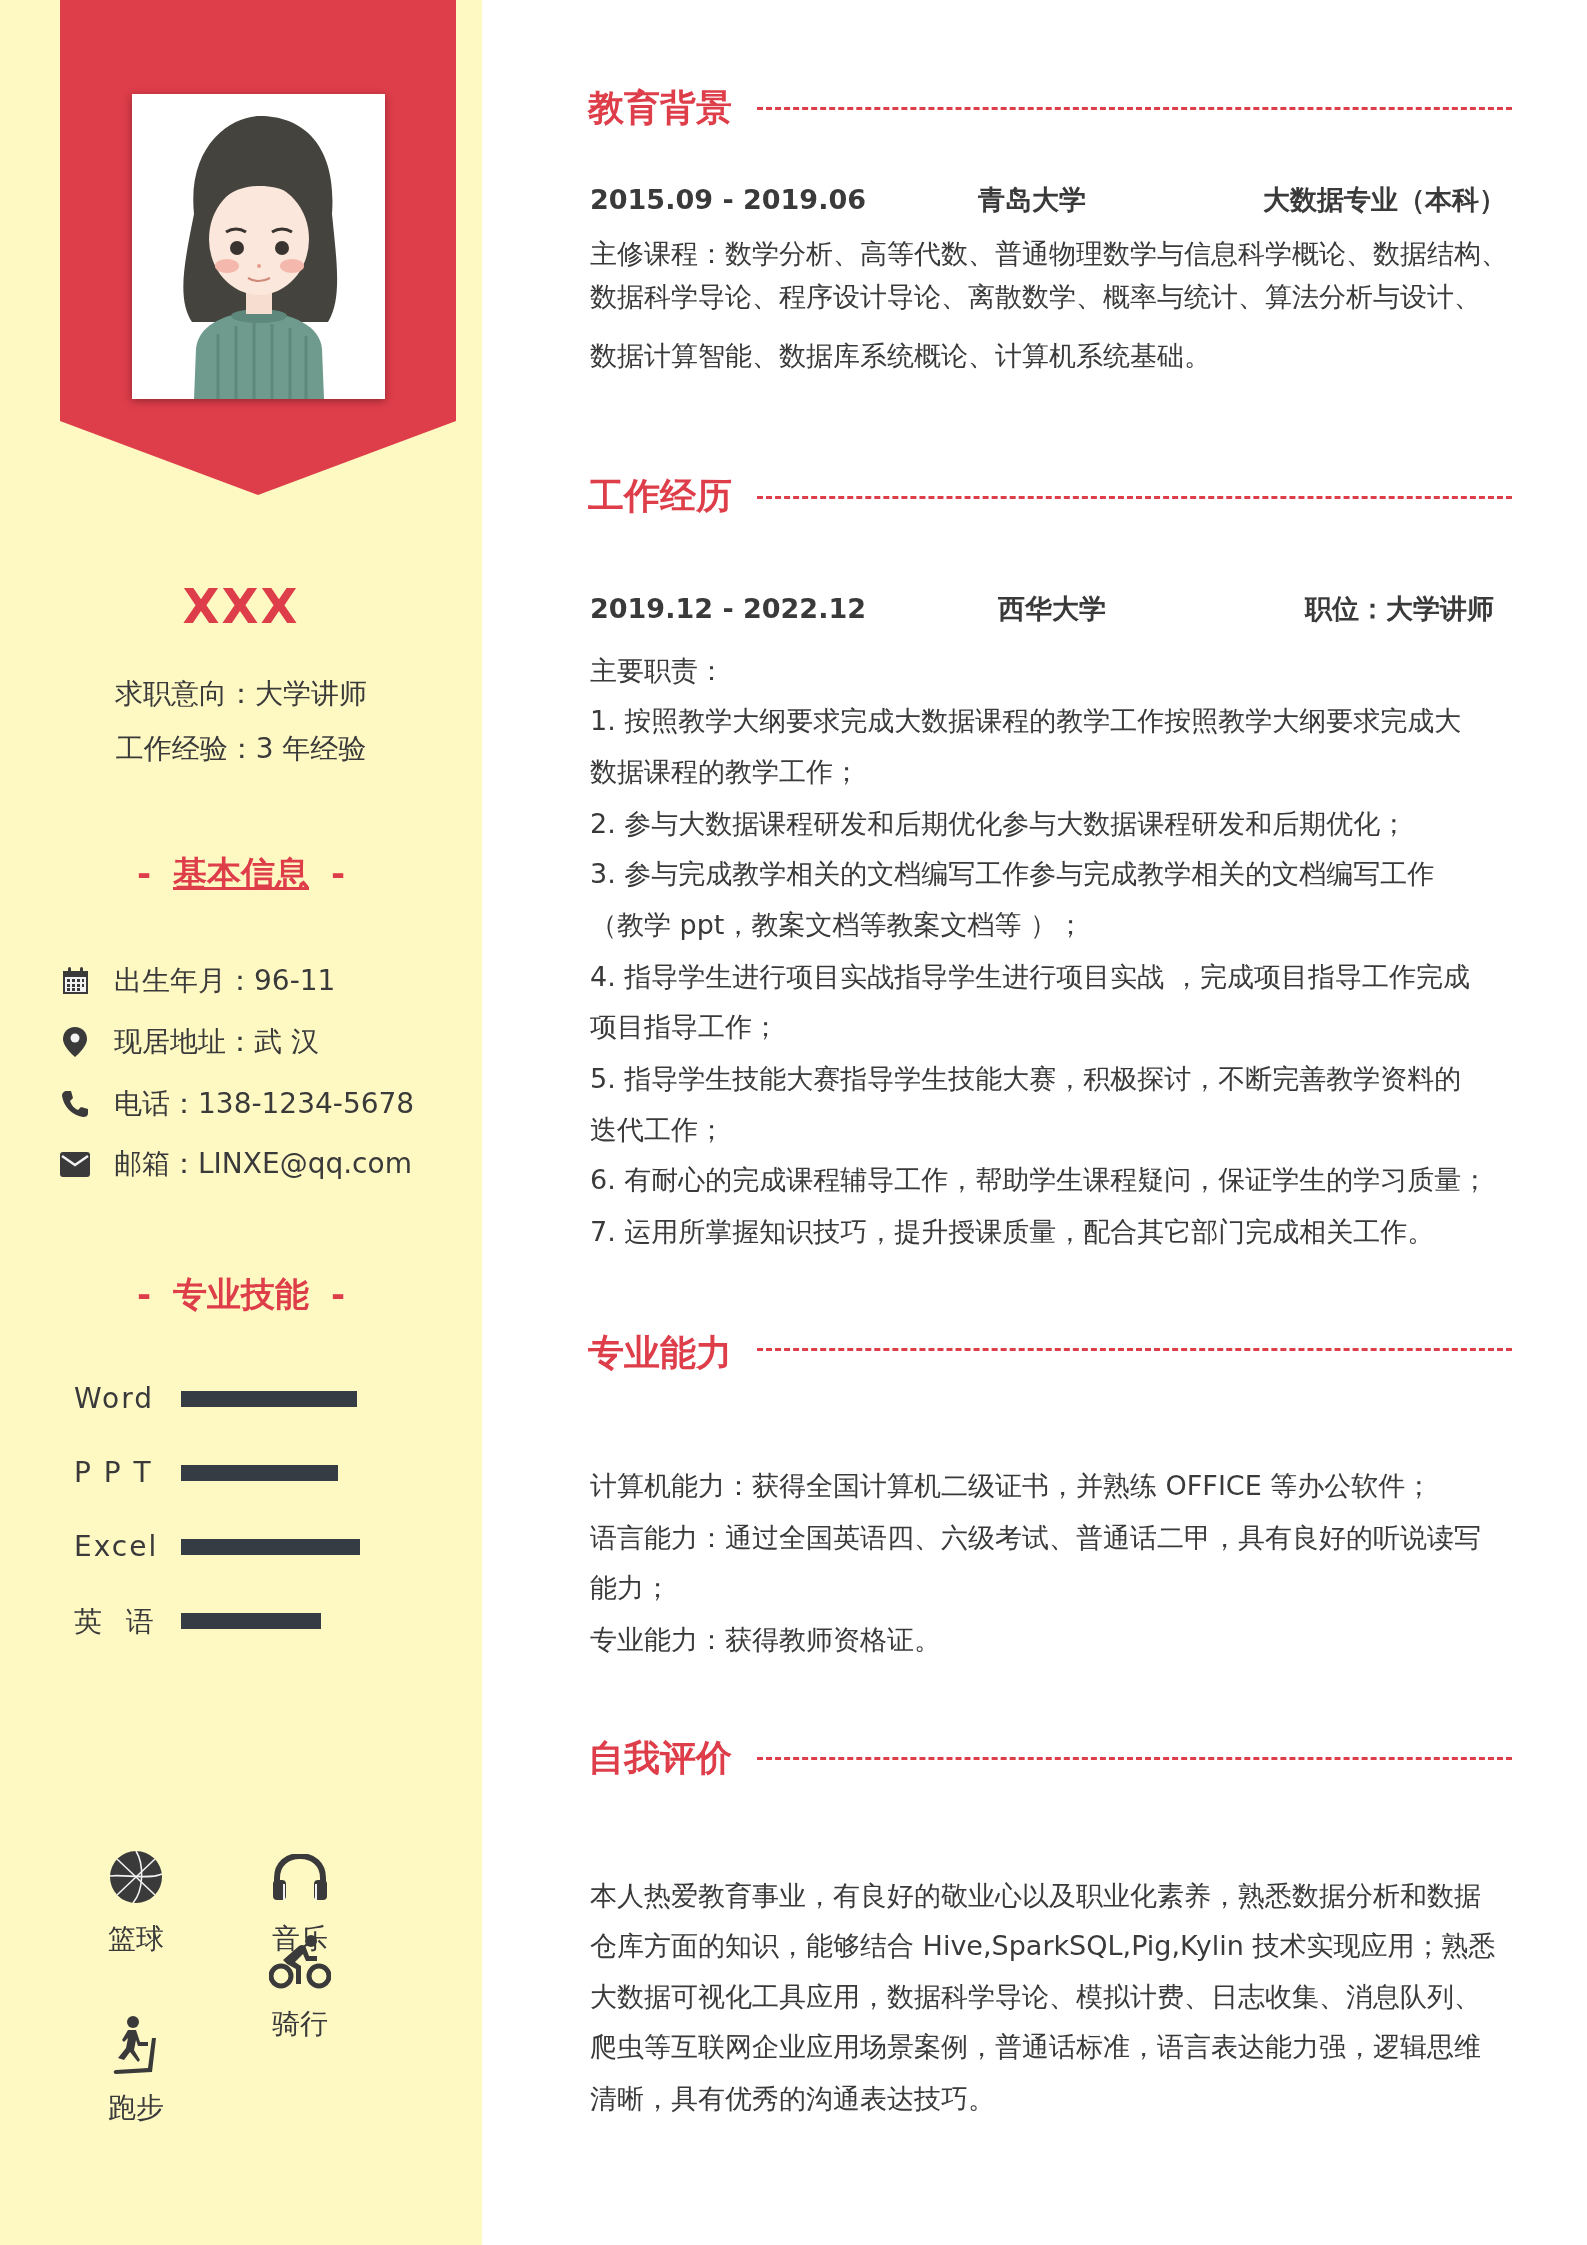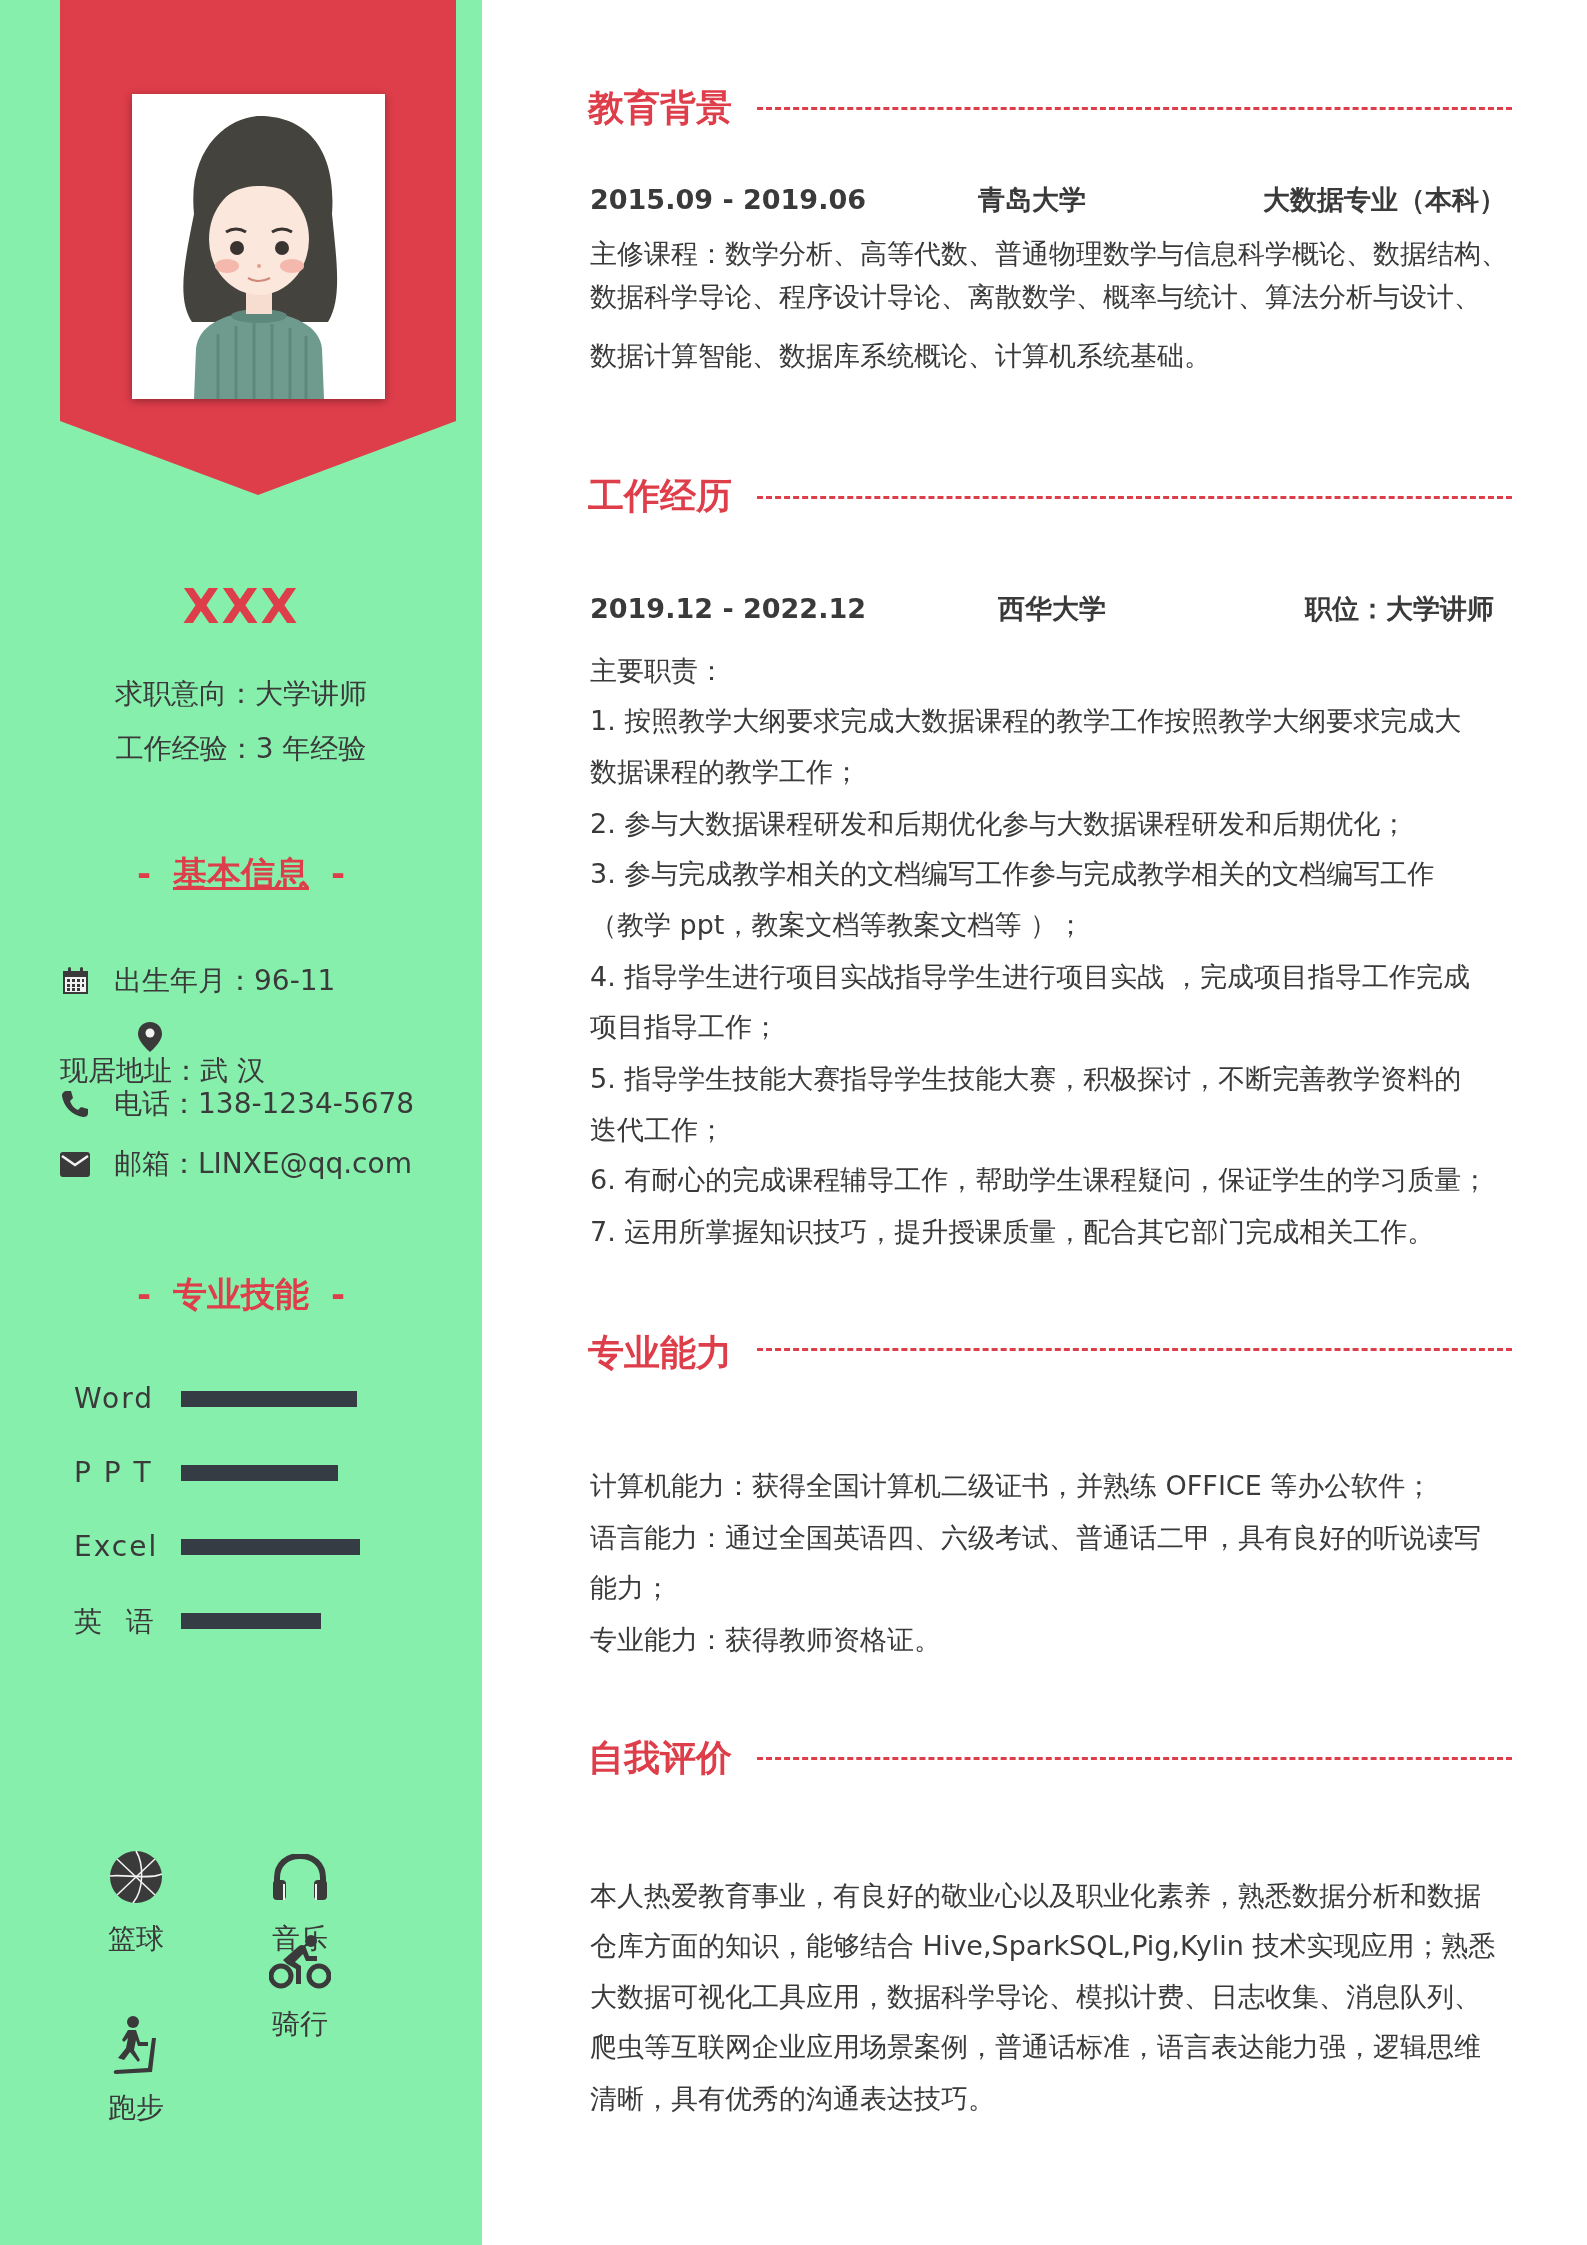--- a/index.html
+++ b/index.html
@@ -1,19 +1,19 @@
 <!DOCTYPE html>
 <html><head>
 <meta charset="utf-8">
 <style>
   * { margin: 0; padding: 0; box-sizing: border-box; }
   html, body { width: 1587px; height: 2245px; background: #ffffff; overflow: hidden; }
   body { position: relative; font-family: "DejaVu Sans", "Liberation Sans", sans-serif; color: #3a3a3a; }
 
-  .sidebar { position: absolute; left: 0; top: 0; width: 482px; height: 2245px; background: #86efac; }
+  .sidebar { position: absolute; left: 0; top: 0; width: 482px; height: 2245px; background: #fef9c3; }
   .banner { position: absolute; left: 60px; top: 0; width: 396px; height: 495px; background: #de3d4a;
             clip-path: polygon(0 0, 100% 0, 100% 421px, 50% 100%, 0 421px); }
   .photo { position: absolute; left: 132px; top: 94px; width: 253px; height: 305px; background: #ffffff;
            box-shadow: 0 2px 8px rgba(0,0,0,0.35); overflow: hidden; }
   .photo svg { width: 100%; height: 100%; display: block; }
 
   .abs { position: absolute; white-space: nowrap; }
   .center-x { left: 0; width: 482px; text-align: center; }
 
   .name { font-size: 48px; font-weight: bold; color: #de3d4a; letter-spacing: 2px; line-height: 60px; }
@@ -99,21 +99,21 @@
             <rect x="5" y="21" width="3" height="3"></rect>
             <rect x="10" y="21" width="3" height="3"></rect>
             <rect x="15" y="21" width="3" height="3"></rect>
           </g>
           <rect x="6" y="0" width="3" height="7" rx="1.5" fill="#3a3a3a"></rect>
           <rect x="18" y="0" width="3" height="7" rx="1.5" fill="#3a3a3a"></rect>
         </svg>
     </span>
     <span>出生年月：96-11</span>
   </div>
-  <div class="abs info-row" style="top:1022px;flex-direction:column;">
+  <div class="abs info-row" style="top:1022px;">
     <span class="ic">
       <svg width="24" height="30" viewBox="0 0 24 30">
           <path d="M12 0 C5 0 0 5 0 12 C0 20 12 30 12 30 C12 30 24 20 24 12 C24 5 19 0 12 0 Z" fill="#3a3a3a"></path>
           <circle cx="12" cy="11" r="4.5" fill="#f2f2f2"></circle>
         </svg>
     </span>
     <span>现居地址：武 汉</span>
   </div>
   <div class="abs info-row" style="top:1084px;">
     <span class="ic">

